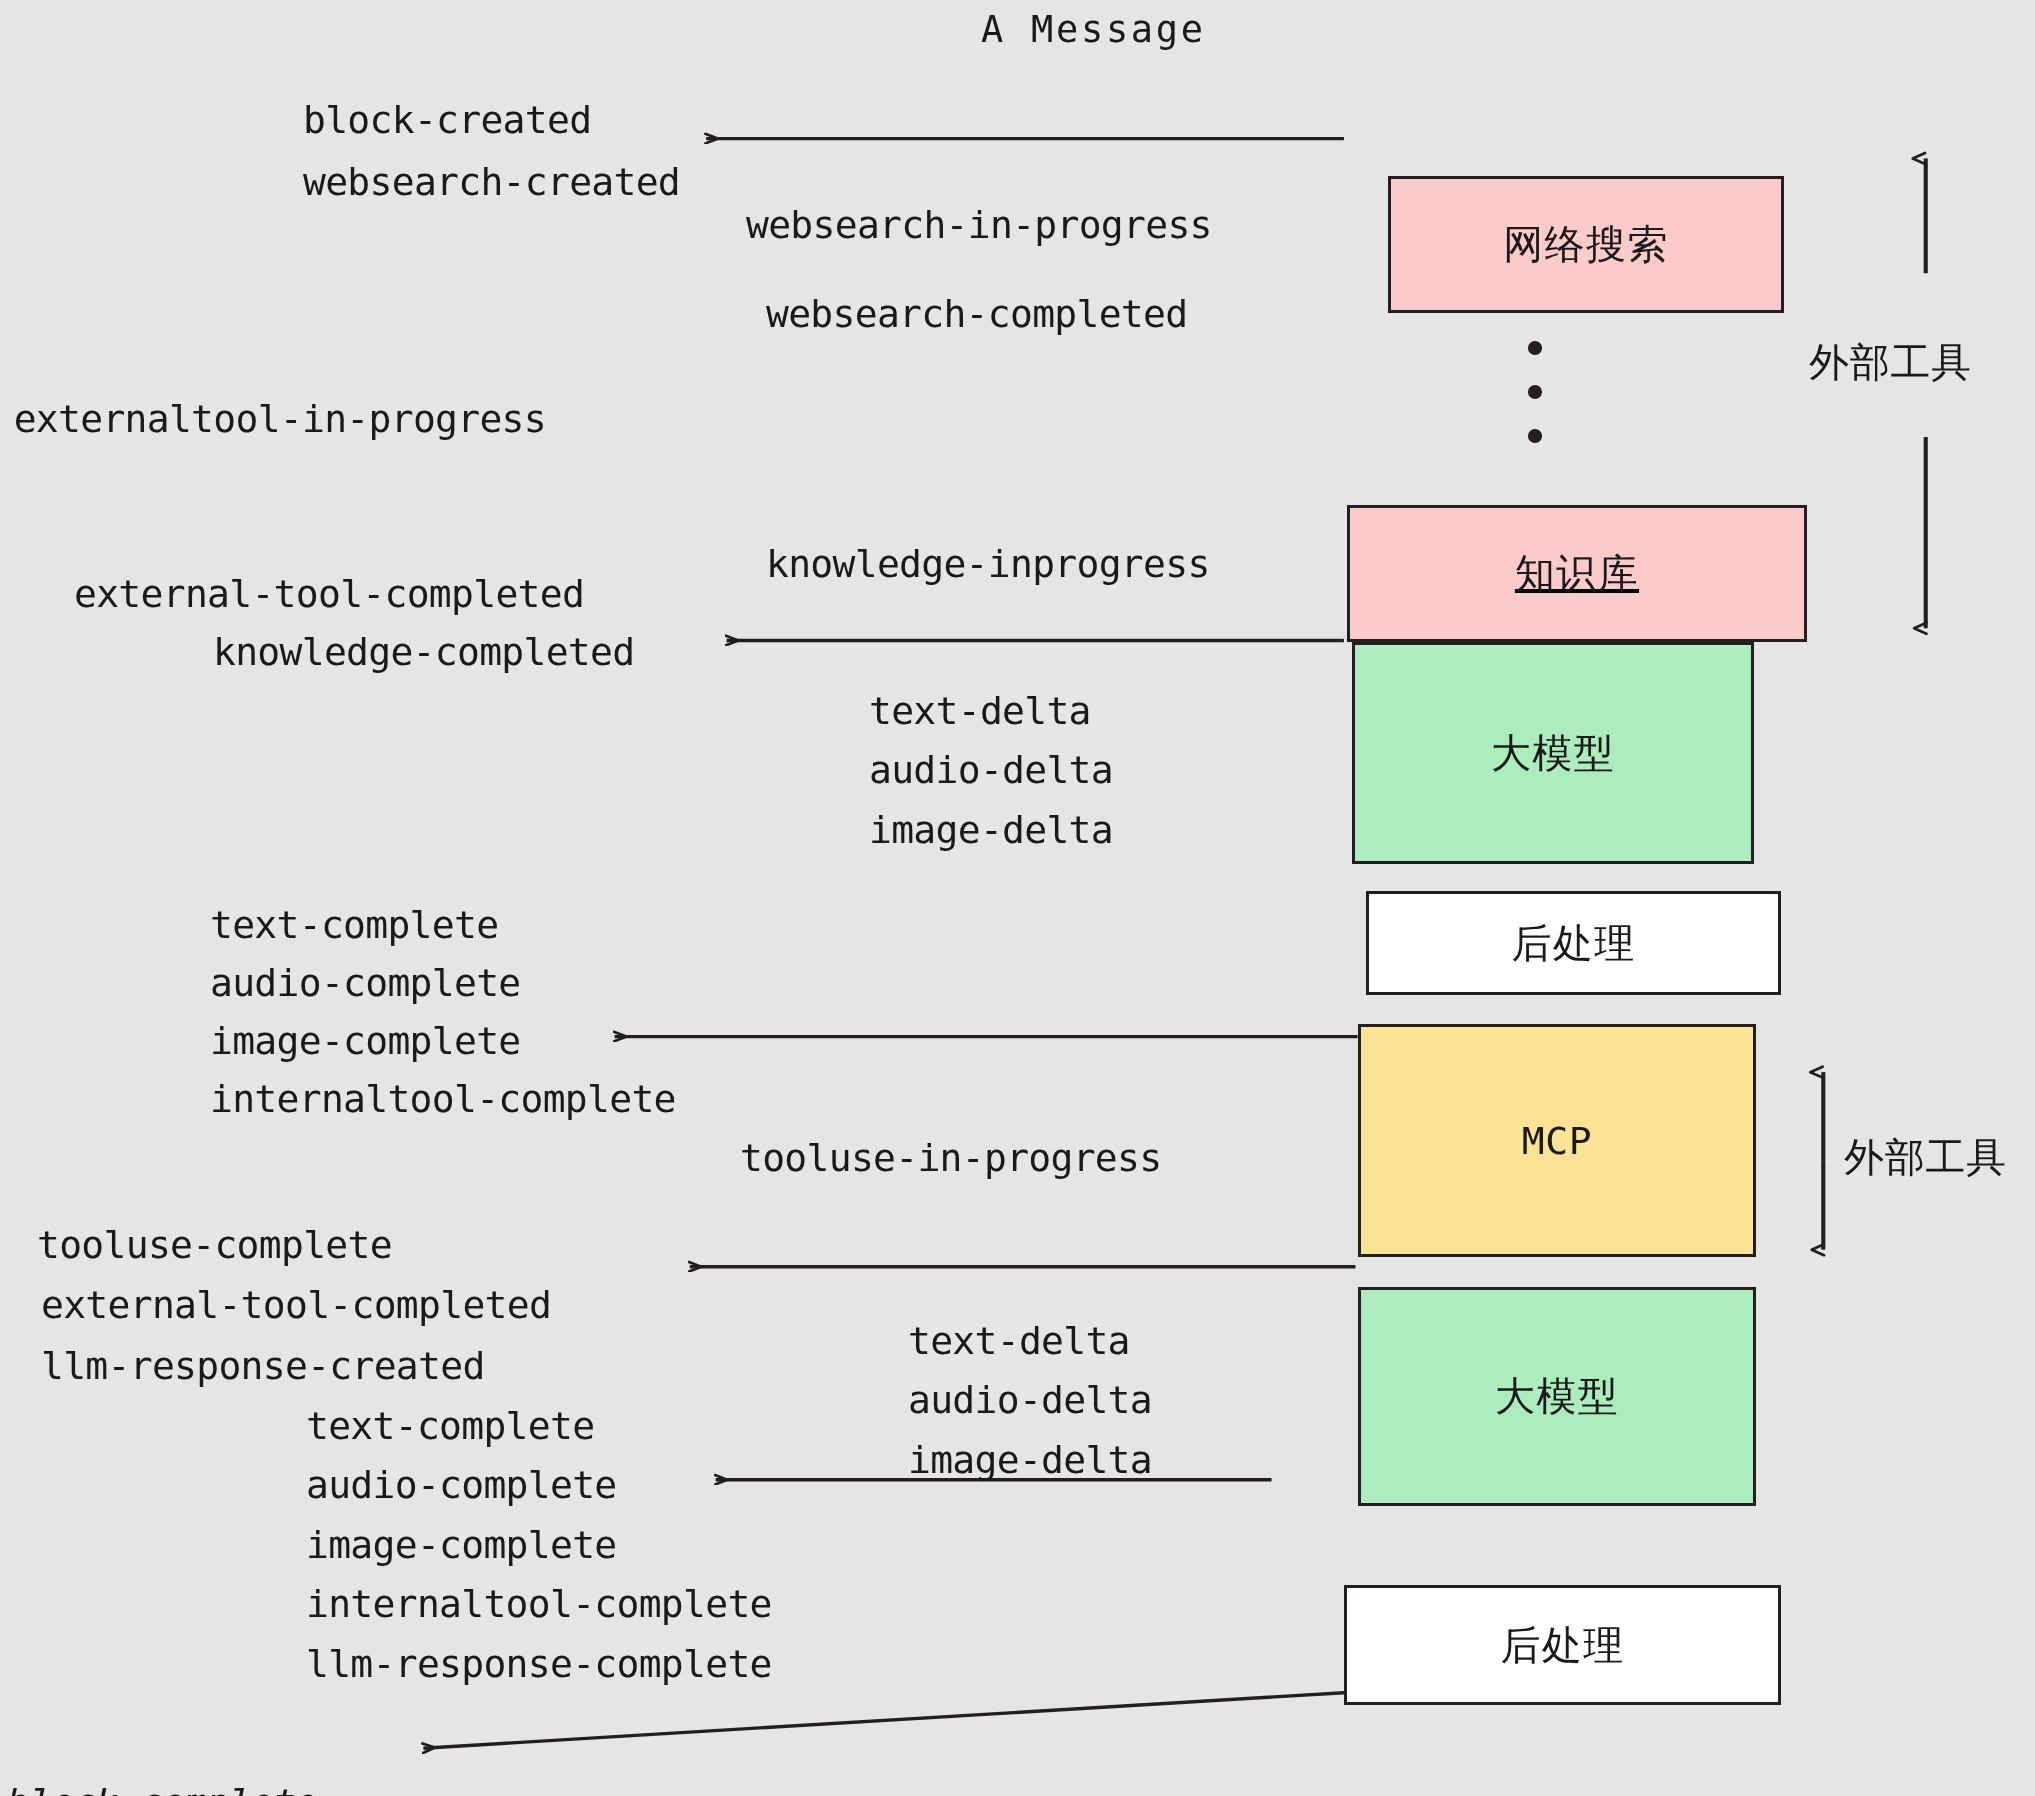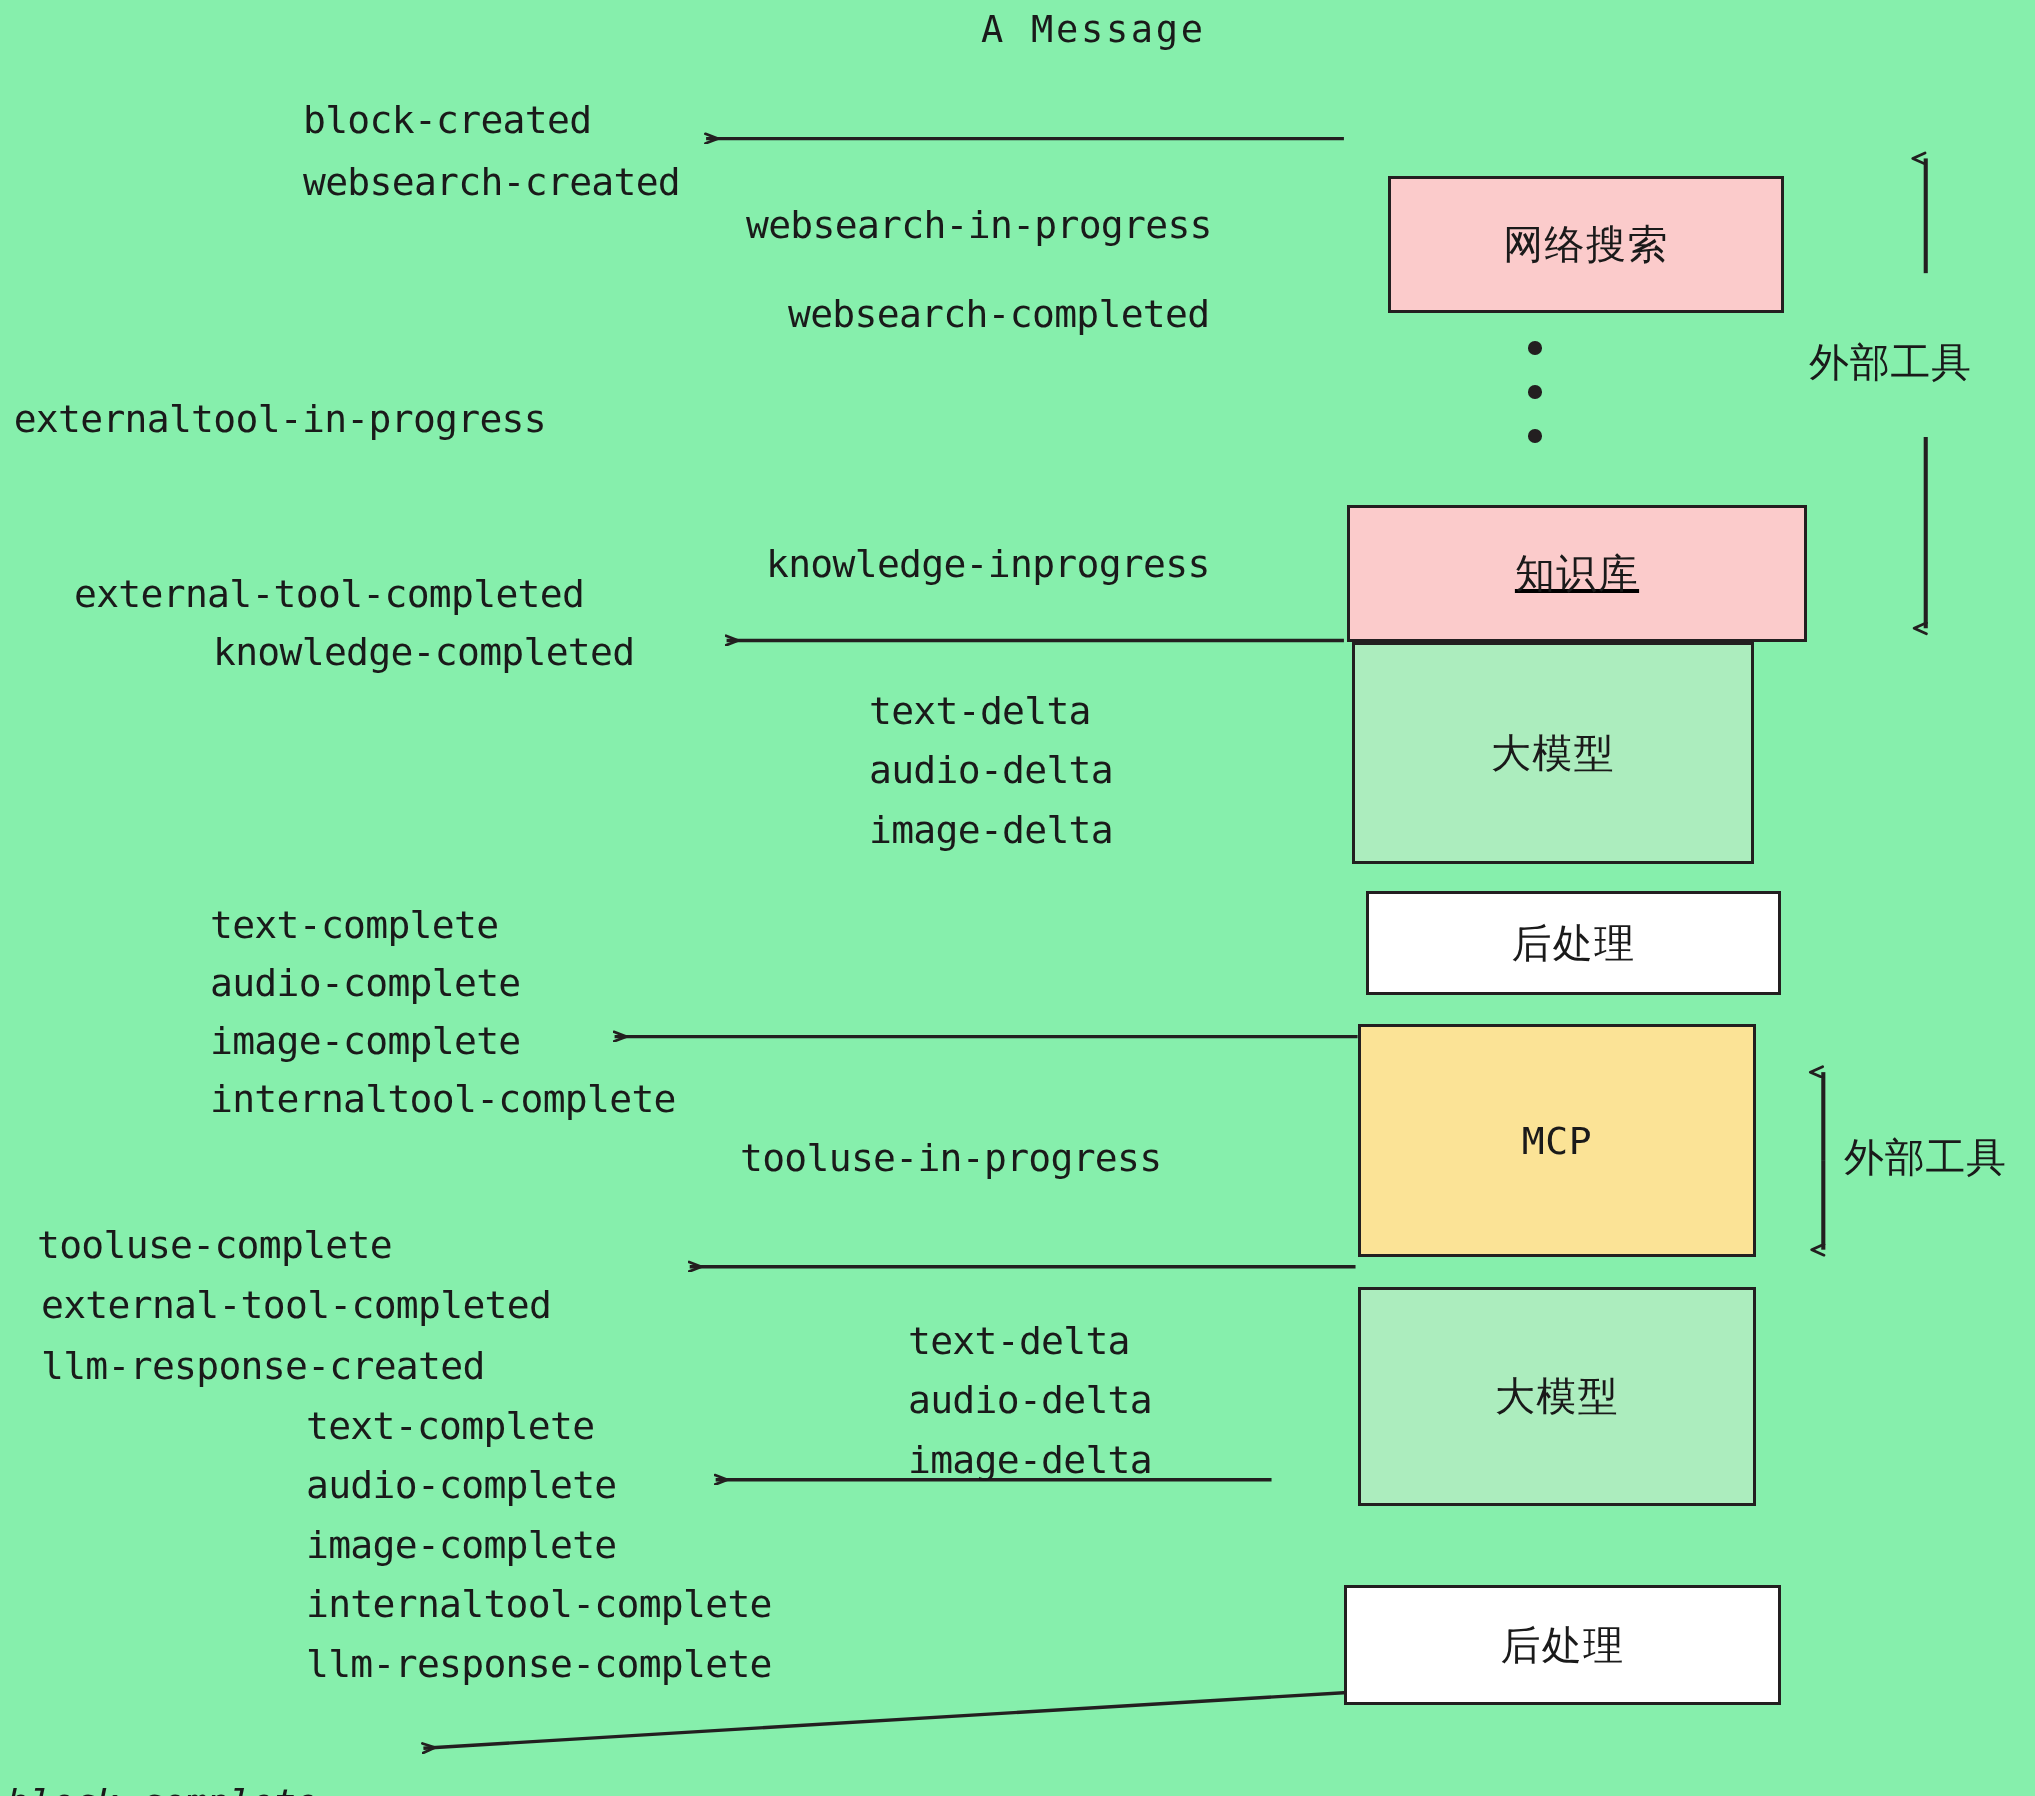--- a/index.html
+++ b/index.html
@@ -5,21 +5,21 @@
 <style>
   html, body {
     margin: 0;
     padding: 0;
     background: #ffffff;
   }
   #stage {
     position: relative;
     width: 2035px;
     height: 1796px;
-    background: #86efac;
+    background: #e5e5e5;
     overflow: hidden;
     font-family: "DejaVu Sans Mono", "Liberation Mono", monospace;
   }
 
   
   .lbl {
     position: absolute;
     color: #1a1a1a;
     font-family: "DejaVu Sans Mono", "Liberation Mono", monospace;
     font-size: 38px;
@@ -189,21 +189,21 @@
   <div class="side-label" style="left:1809px; top:335px;">外部工具</div>
 
   <div class="side-label" style="left:1844px; top:1130px;">外部工具</div>
 
   <div class="lbl" style="left:303px; top:101px;">block-created</div>
 
   <div class="lbl" style="left:303px; top:163px;">websearch-created</div>
 
   <div class="lbl" style="left:746px; top:206px;">websearch-in-progress</div>
 
-  <div class="lbl" style="left:788px; top:295px;">websearch-completed</div>
+  <div class="lbl" style="left:766px; top:295px;">websearch-completed</div>
 
   <div class="lbl" style="left:13.7px; top:400px;">externaltool-in-progress</div>
 
   <div class="lbl" style="left:766px; top:545px;">knowledge-inprogress</div>
 
   <div class="lbl" style="left:74px; top:575px;">external-tool-completed</div>
 
   <div class="lbl" style="left:190px; top:633px;margin-left:23px;">knowledge-completed</div>
 
   <div class="lbl" style="left:869px; top:692px;">text-delta</div>

